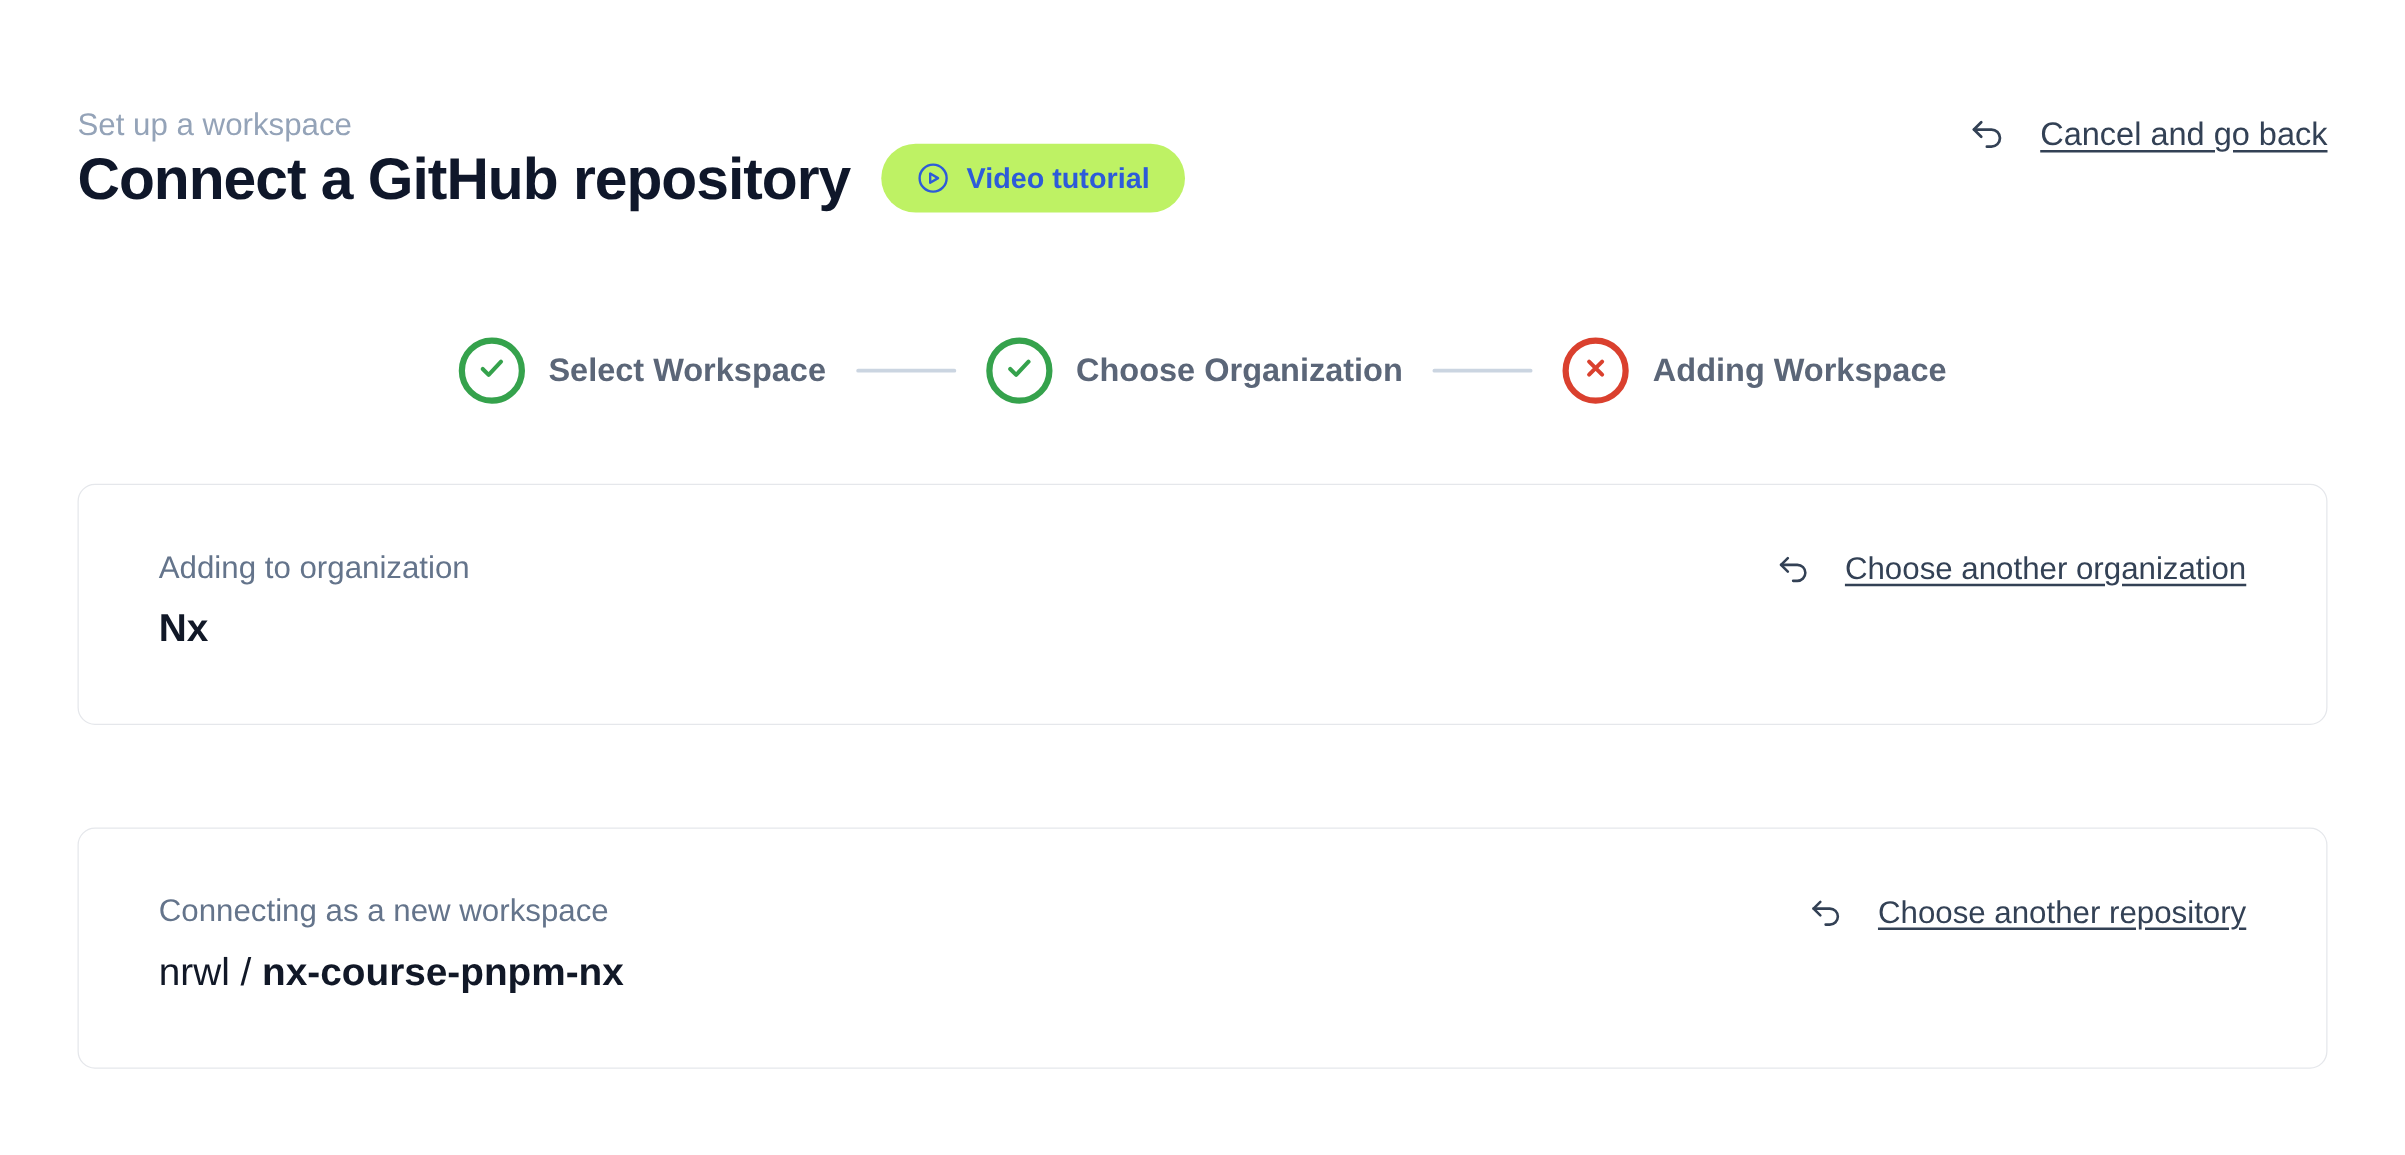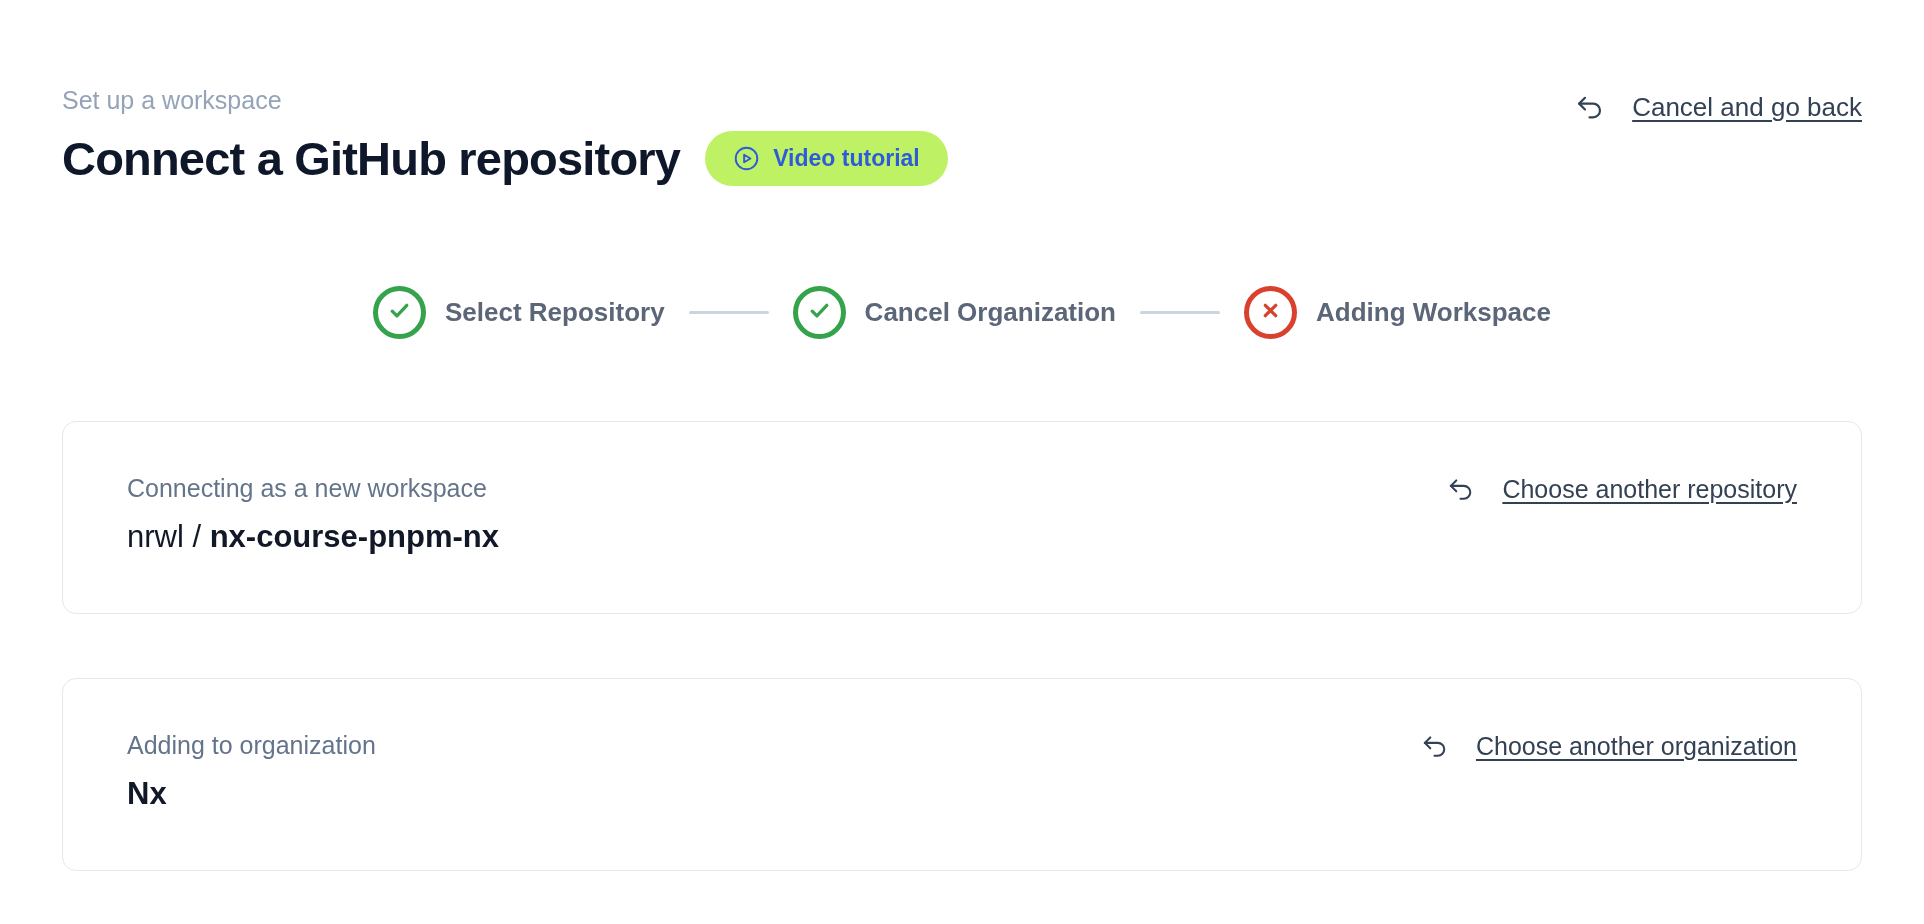--- a/index.html
+++ b/index.html
@@ -2,21 +2,21 @@
 <html><head>
 <meta charset="utf-8">
 <style>
   * { margin: 0; padding: 0; box-sizing: border-box; }
   html, body { width: 1924px; height: 924px; background: #ffffff; overflow: hidden; }
   body { font-family: "Liberation Sans", sans-serif; color: #111827; }
   .container { padding: 86px 62px 0 62px; }
 
   
   .header-row { display: flex; justify-content: space-between; align-items: flex-start; }
-  .eyebrow { font-size: 25px; color: #94a3b8; margin-bottom: 16px; }
+  .eyebrow { font-size: 25px; color: #94a3b8; }
   .title-row { display: flex; align-items: center; gap: 25px; }
   h1.page-title { font-size: 47px; font-weight: 800; color: #0f172a; letter-spacing: -0.8px; }
   .video-pill {
     display: inline-flex; align-items: center; gap: 13px;
     background: #bef264; color: #2d5bd9;
     border: none; cursor: pointer;
     font-family: "Liberation Sans", sans-serif;
     font-size: 23px; font-weight: 700;
     padding: 14px 28px; border-radius: 999px;
   }
@@ -90,71 +90,71 @@
 
   <div class="stepper">
     <div class="step complete">
       <span class="step-circle">
         <span>
           <svg width="27" height="27" viewBox="0 0 24 24" fill="none" stroke="currentColor" stroke-width="2.9" stroke-linecap="round" stroke-linejoin="round">
             <path d="M5.5 12.6l4.2 4.2L18.5 7.4"></path>
           </svg>
         </span>
       </span>
-      <span class="step-label">Select Repository</span>
+      <span class="step-label">Select Workspace</span>
     </div>
     <div class="connector"></div>
     <div class="step complete">
       <span class="step-circle">
         <span>
           <svg width="27" height="27" viewBox="0 0 24 24" fill="none" stroke="currentColor" stroke-width="2.9" stroke-linecap="round" stroke-linejoin="round">
             <path d="M5.5 12.6l4.2 4.2L18.5 7.4"></path>
           </svg>
         </span>
       </span>
-      <span class="step-label">Cancel Organization</span>
+      <span class="step-label">Choose Organization</span>
     </div>
     <div class="connector"></div>
     <div class="step error">
       <span class="step-circle">
         <span>
           <svg width="25" height="25" viewBox="0 0 24 24" fill="none" stroke="currentColor" stroke-width="3.1" stroke-linecap="round">
             <path d="M7 7l10 10M17 7L7 17"></path>
           </svg>
         </span>
       </span>
       <span class="step-label">Adding Workspace</span>
     </div>
+  </div>
+
+  <div class="card card-organization">
+    <div>
+      <div class="card-label">Adding to organization</div>
+      <div class="card-value"><span class="bold">Nx</span></div>
+    </div>
+    <a class="text-link">
+      <span>
+        <svg width="29" height="29" viewBox="0 0 24 24" fill="none" stroke="currentColor" stroke-width="1.7" stroke-linecap="round" stroke-linejoin="round">
+          <path d="M8.5 13.5 4 9l4.5-4.5"></path>
+          <path d="M4 9h10.8a5.3 5.3 0 0 1 0 10.6H12"></path>
+        </svg>
+      </span>
+      <span class="link-text">Choose another organization</span>
+    </a>
   </div>
 
   <div class="card card-repository">
     <div>
       <div class="card-label">Connecting as a new workspace</div>
       <div class="card-value"><span>nrwl / </span><span class="bold">nx-course-pnpm-nx</span></div>
     </div>
     <a class="text-link">
       <span>
         <svg width="29" height="29" viewBox="0 0 24 24" fill="none" stroke="currentColor" stroke-width="1.7" stroke-linecap="round" stroke-linejoin="round">
           <path d="M8.5 13.5 4 9l4.5-4.5"></path>
           <path d="M4 9h10.8a5.3 5.3 0 0 1 0 10.6H12"></path>
         </svg>
       </span>
       <span class="link-text">Choose another repository</span>
     </a>
   </div>
 
-  <div class="card card-organization">
-    <div>
-      <div class="card-label">Adding to organization</div>
-      <div class="card-value"><span class="bold">Nx</span></div>
-    </div>
-    <a class="text-link">
-      <span>
-        <svg width="29" height="29" viewBox="0 0 24 24" fill="none" stroke="currentColor" stroke-width="1.7" stroke-linecap="round" stroke-linejoin="round">
-          <path d="M8.5 13.5 4 9l4.5-4.5"></path>
-          <path d="M4 9h10.8a5.3 5.3 0 0 1 0 10.6H12"></path>
-        </svg>
-      </span>
-      <span class="link-text">Choose another organization</span>
-    </a>
-  </div>
-
 </div>
 
 </body></html>

